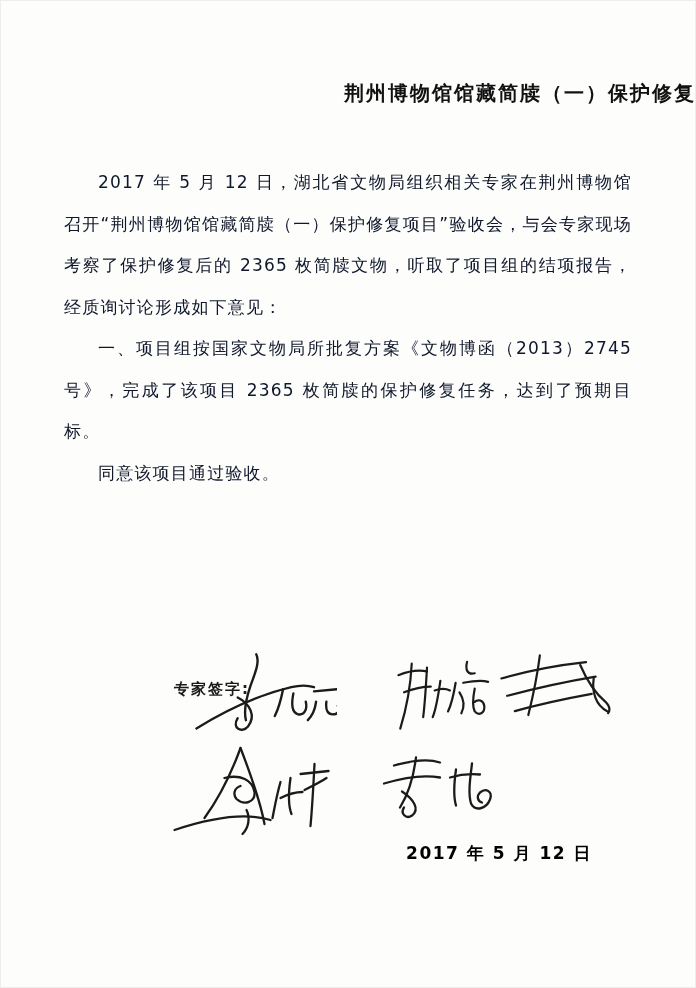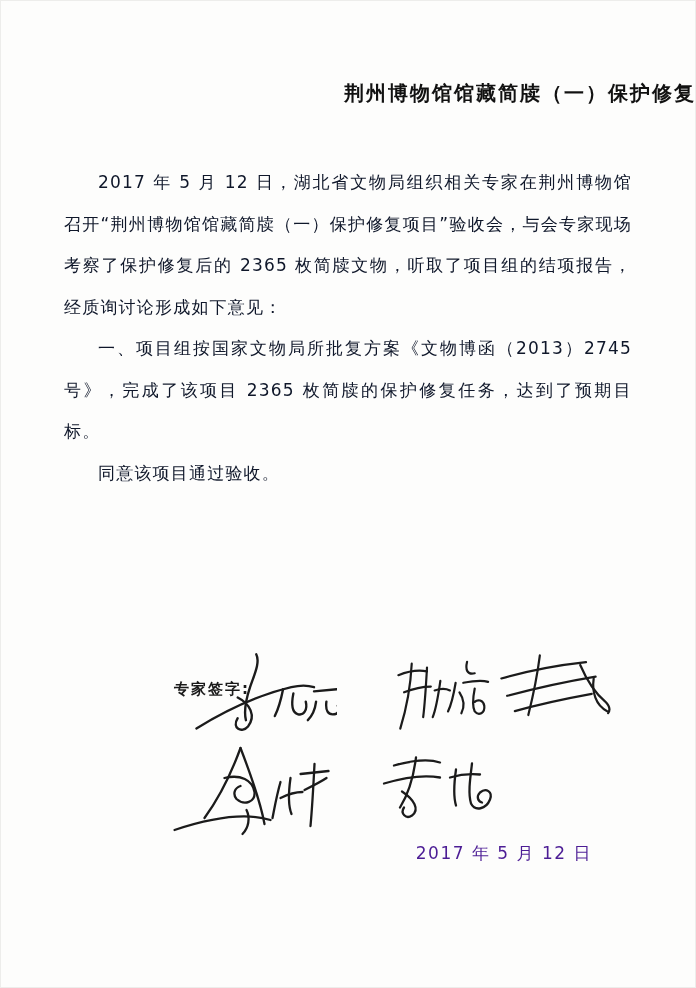--- a/index.html
+++ b/index.html
@@ -72,23 +72,23 @@
   .sig2 { left: 385px; top: 652px; }
   .sig3 { left: 486px; top: 648px; }
   .sig4 { left: 160px; top: 740px; }
   .sig5 { left: 372px; top: 750px; }
 
   .date-line {
     position: absolute;
     top: 842px;
     right: 104px;
     font-size: 17px;
-    font-weight: 400;
+    font-weight: 700;
     letter-spacing: 1.5px;
-    color: #4c1d95;
+    color: #000000;
   }
 </style>
 </head>
 <body>
 
 <div class="page">
 
   <h1 class="title-line l1">荆州博物馆馆藏简牍（一）保护修复</h1>
 
   <div class="doc-body">

